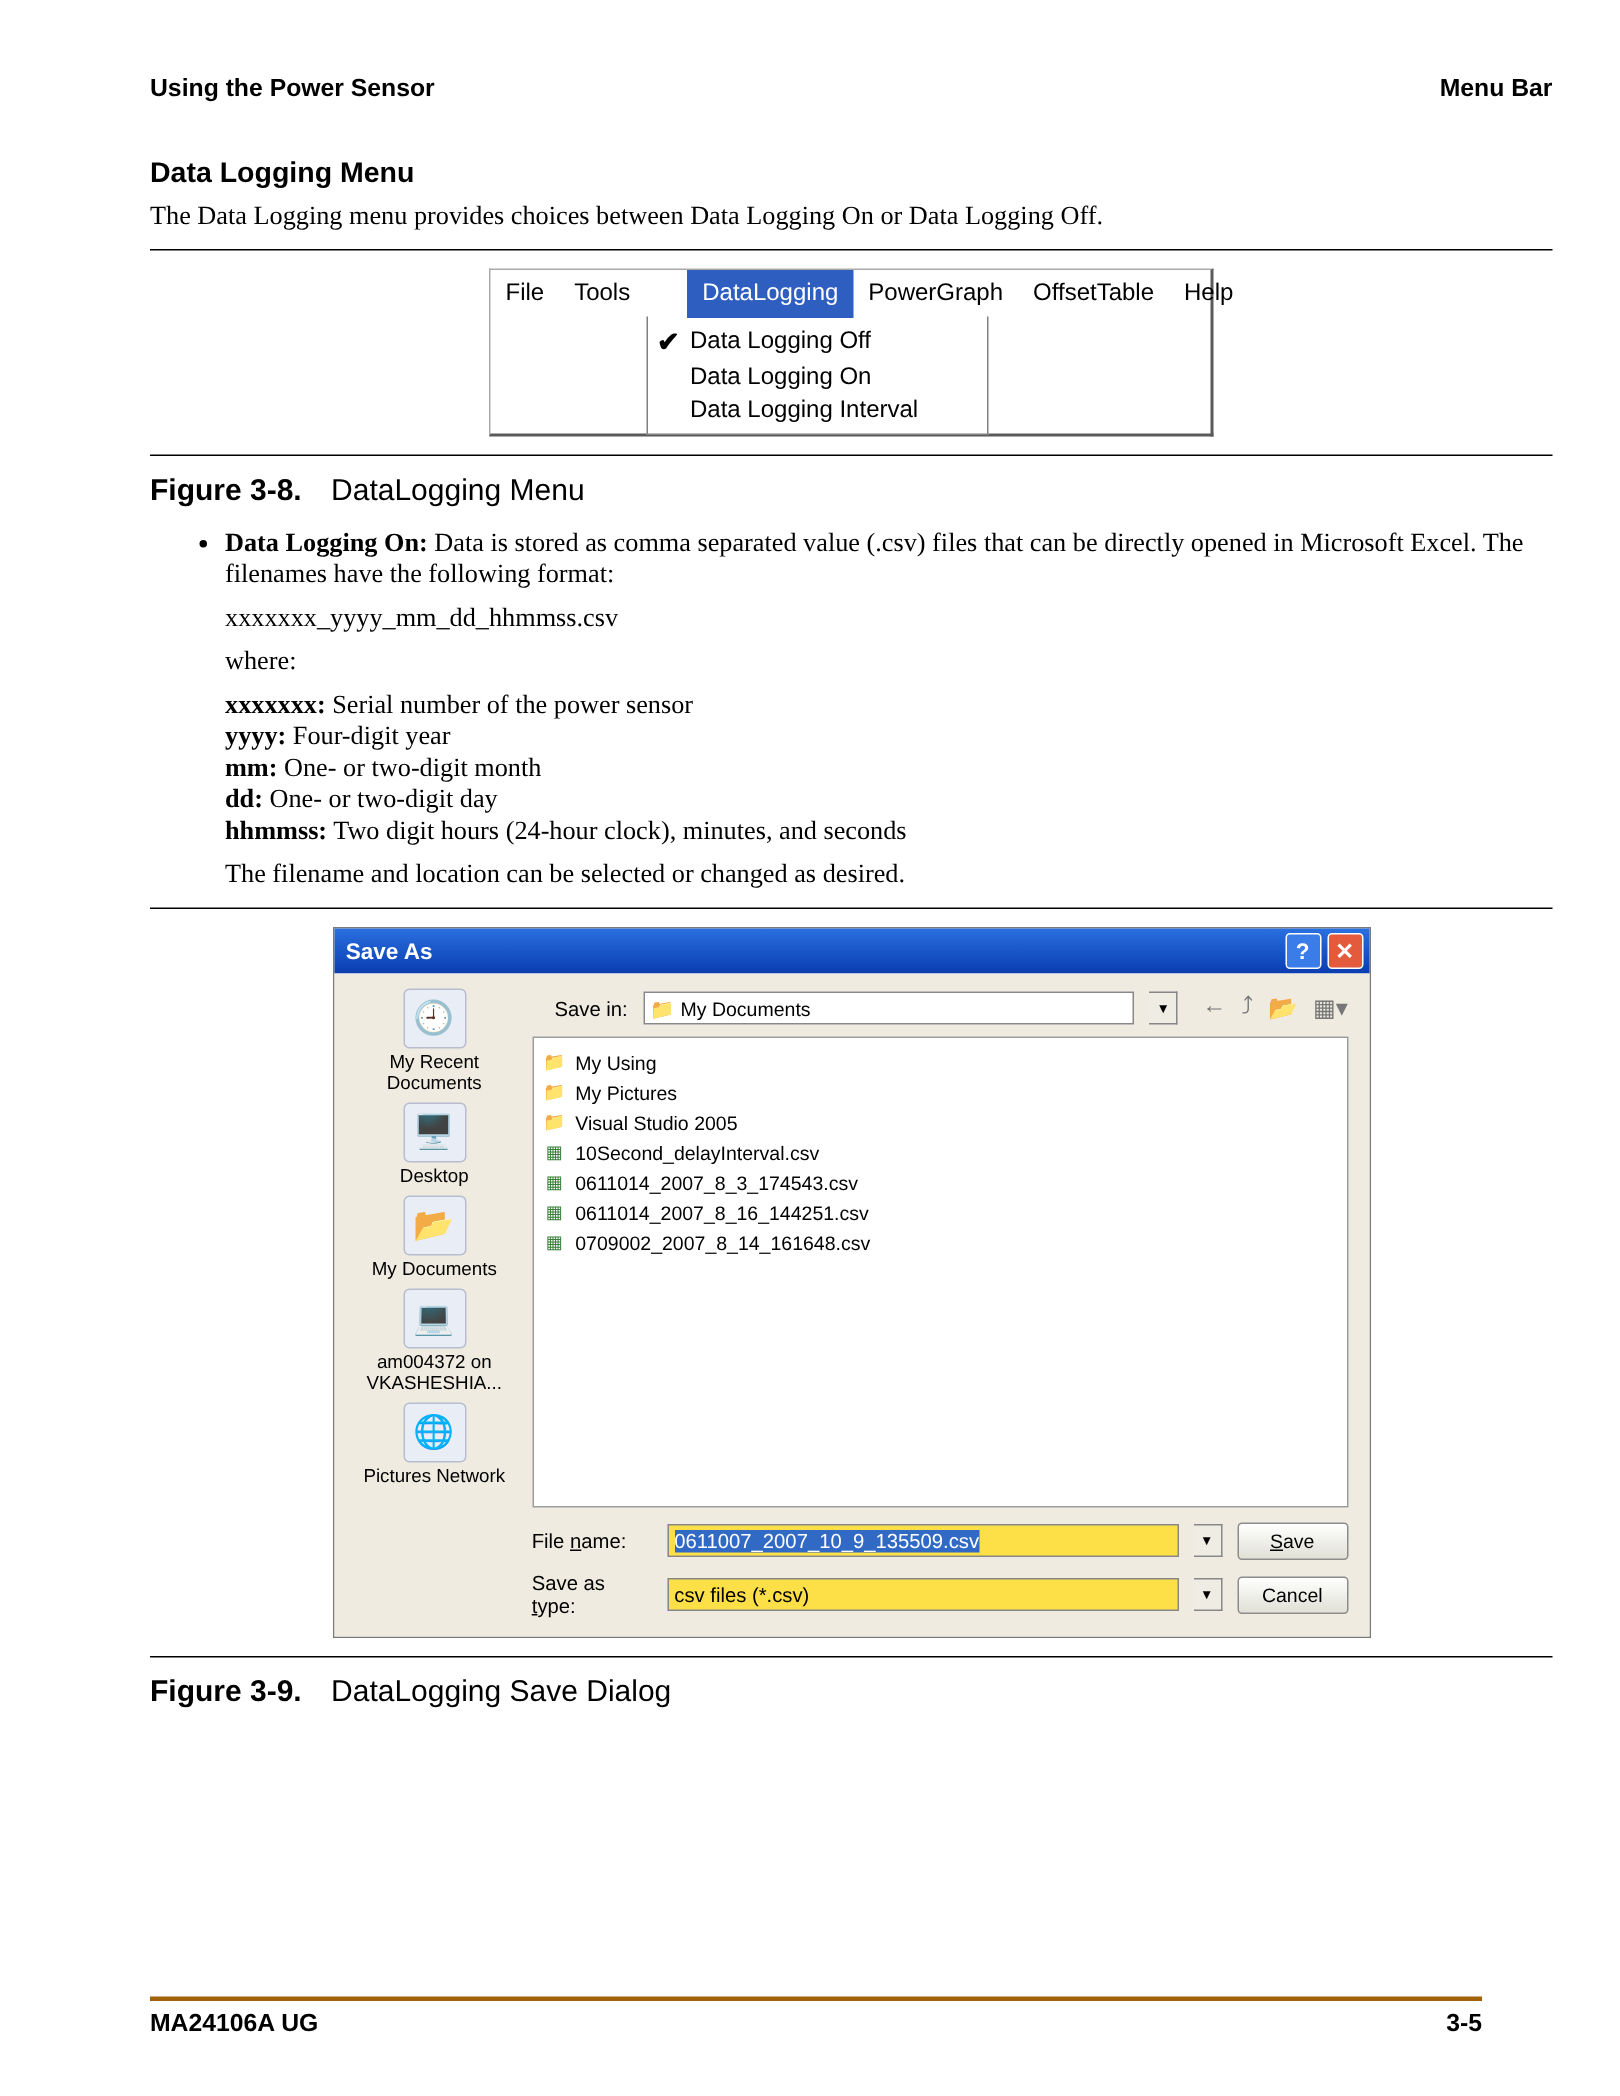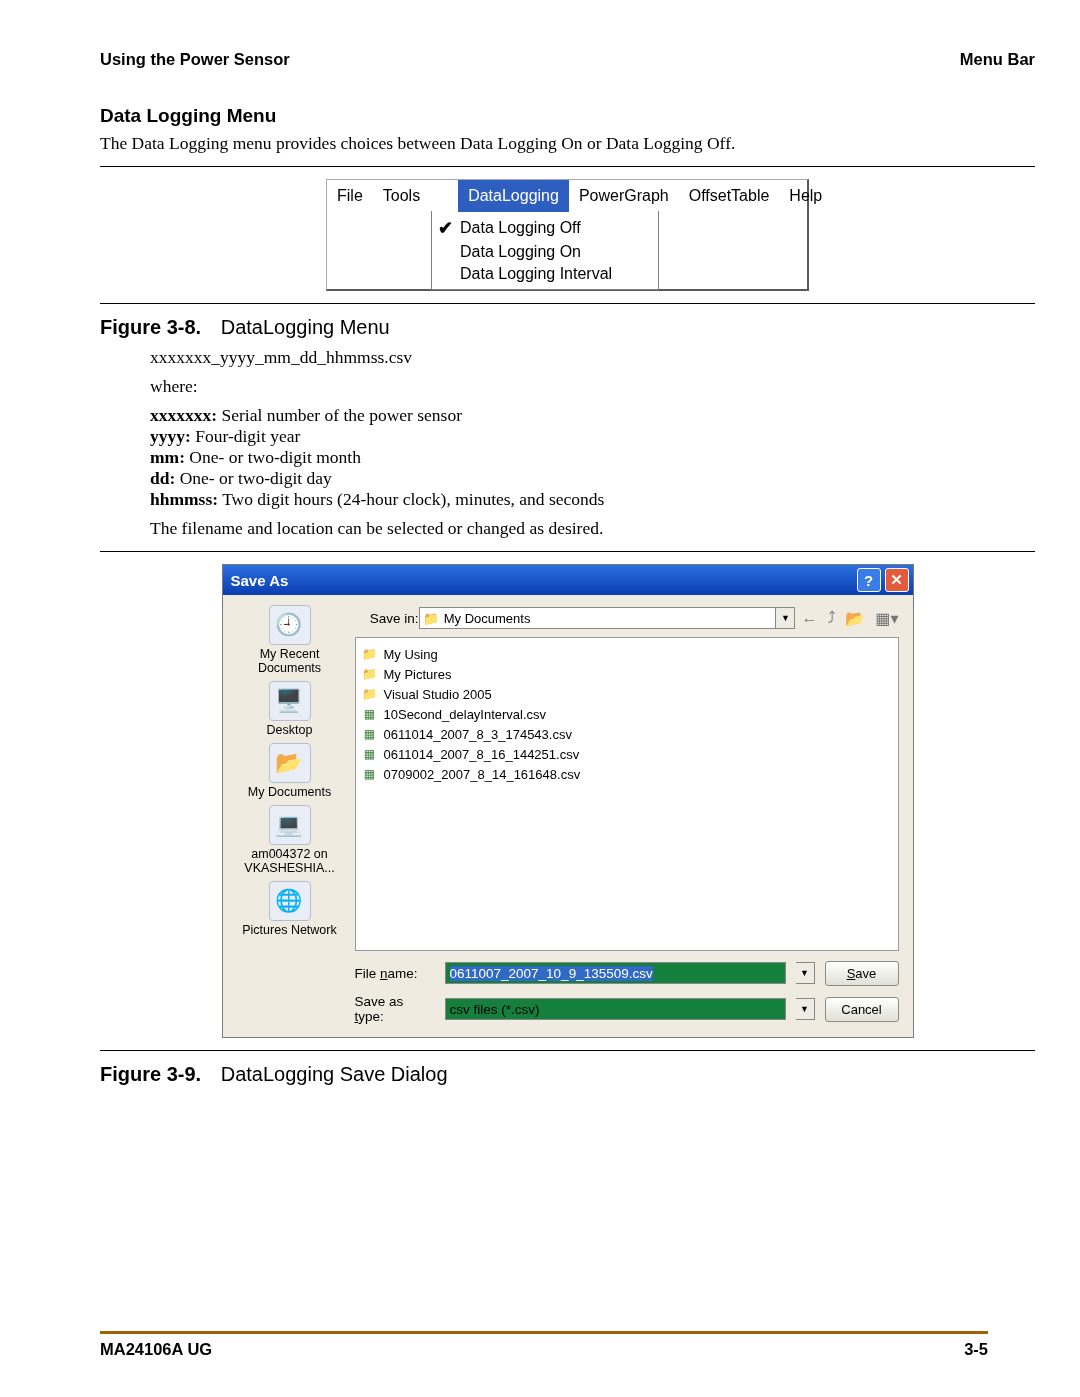--- a/index.html
+++ b/index.html
@@ -29,33 +29,33 @@
   .titbar .spacer{flex:1;}
   .winbtn{width:22px;height:22px;margin-right:4px;border:1px solid #fff;border-radius:3px;display:flex;align-items:center;justify-content:center;font-weight:bold;font-size:15px;}
   .winbtn.help{background:#3b7de8;}
   .winbtn.close{background:#e45a3c;}
   .dlgbody{background:#efebe0;padding:10px 14px 14px 14px;display:flex;gap:12px;font-family:Tahoma,Arial,sans-serif;font-size:13.5px;}
   .places{width:106px;display:flex;flex-direction:column;gap:6px;}
   .place{display:flex;flex-direction:column;align-items:center;text-align:center;font-size:12.5px;gap:2px;}
   .picon{width:40px;height:38px;border-radius:4px;display:flex;align-items:center;justify-content:center;font-size:22px;}
   .picon.docs{background:#e9edf5;border:1px solid #b5bdcf;}
   .main{flex:1;display:flex;flex-direction:column;}
-  .saverow{height:26px;display:flex;align-items:center;gap:0;margin-bottom:6px;}
+  .saverow{height:26px;display:flex;align-items:center;gap:10px;margin-bottom:6px;}
   .saverow .rlbl{width:64px;text-align:right;}
   .saverow .in{flex:1;height:20px;border:1px solid #888;background:#fff;display:flex;align-items:center;padding:0 4px;font-size:13px;}
   .ddbtn{width:18px;height:20px;border:1px solid #888;border-left:none;background:#efece3;display:flex;align-items:center;justify-content:center;font-size:9px;}
   .tbicons{display:flex;gap:10px;color:#777;font-size:16px;margin-left:6px;}
   .filelist{height:300px;border:1px solid #9a9a9a;background:#fff;padding:6px;overflow:auto;}
   .fitem{height:20px;display:flex;align-items:center;gap:6px;font-size:13px;}
   .fi{width:16px;height:16px;display:inline-flex;align-items:center;justify-content:center;font-size:12px;}
   .fi.fold{color:#d9a53a;}
   .fi.csv{color:#3a7f3a;}
   .frow{display:flex;align-items:center;height:28px;gap:10px;margin-top:8px;}
   .frow .rlbl{width:80px;}
-  .frow .in2{flex:1;height:20px;border:1px solid #888;background:#15803d;display:flex;align-items:center;padding:0 4px;}
+  .frow .in2{flex:1;height:20px;border:1px solid #888;background:#fde047;display:flex;align-items:center;padding:0 4px;}
   .frow .in2.sel span{background:#316ac5;color:#fff;}
   .btn{width:72px;height:23px;border:1px solid #8c8c8c;border-radius:3px;background:linear-gradient(#fff,#e0e0d6);display:flex;align-items:center;justify-content:center;font-size:13px;}
   .footer{position:absolute;bottom:38px;left:100px;right:92px;display:flex;justify-content:space-between;border-top:3px solid #a16207;padding-top:6px;font-family:Arial,Helvetica,sans-serif;font-size:16.5px;font-weight:bold;}
   .u{text-decoration:underline;}
 </style>
 </head>
 <body>
 
 <div class="page">
   <div class="hdrrow">
@@ -92,20 +92,25 @@
         </div>
       </div>
   </div>
 
   <hr class="rule">
   <div class="figcap">
     <span class="figlbl">Figure 3-8.</span>
     <span>DataLogging Menu</span>
   </div>
 
+  <ul class="bl">
+    <li>
+      <span class="lbl">Data Logging On:</span><span> Data is stored as comma separated value (.csv) files that can be directly opened in Microsoft Excel. The filenames have the following format:</span>
+    </li>
+  </ul>
   <div class="sub">
     <p>xxxxxxx_yyyy_mm_dd_hhmmss.csv</p>
     <p>where:</p>
     <p id="fields"><span class="lbl">xxxxxxx:</span><span> Serial number of the power sensor</span><br><span class="lbl">yyyy:</span><span> Four-digit year</span><br><span class="lbl">mm:</span><span> One- or two-digit month</span><br><span class="lbl">dd:</span><span> One- or two-digit day</span><br><span class="lbl">hhmmss:</span><span> Two digit hours (24-hour clock), minutes, and seconds</span><br></p>
     <p>The filename and location can be selected or changed as desired.</p>
   </div>
 
   <hr class="rule">
 
   <div class="dlgwrap">

